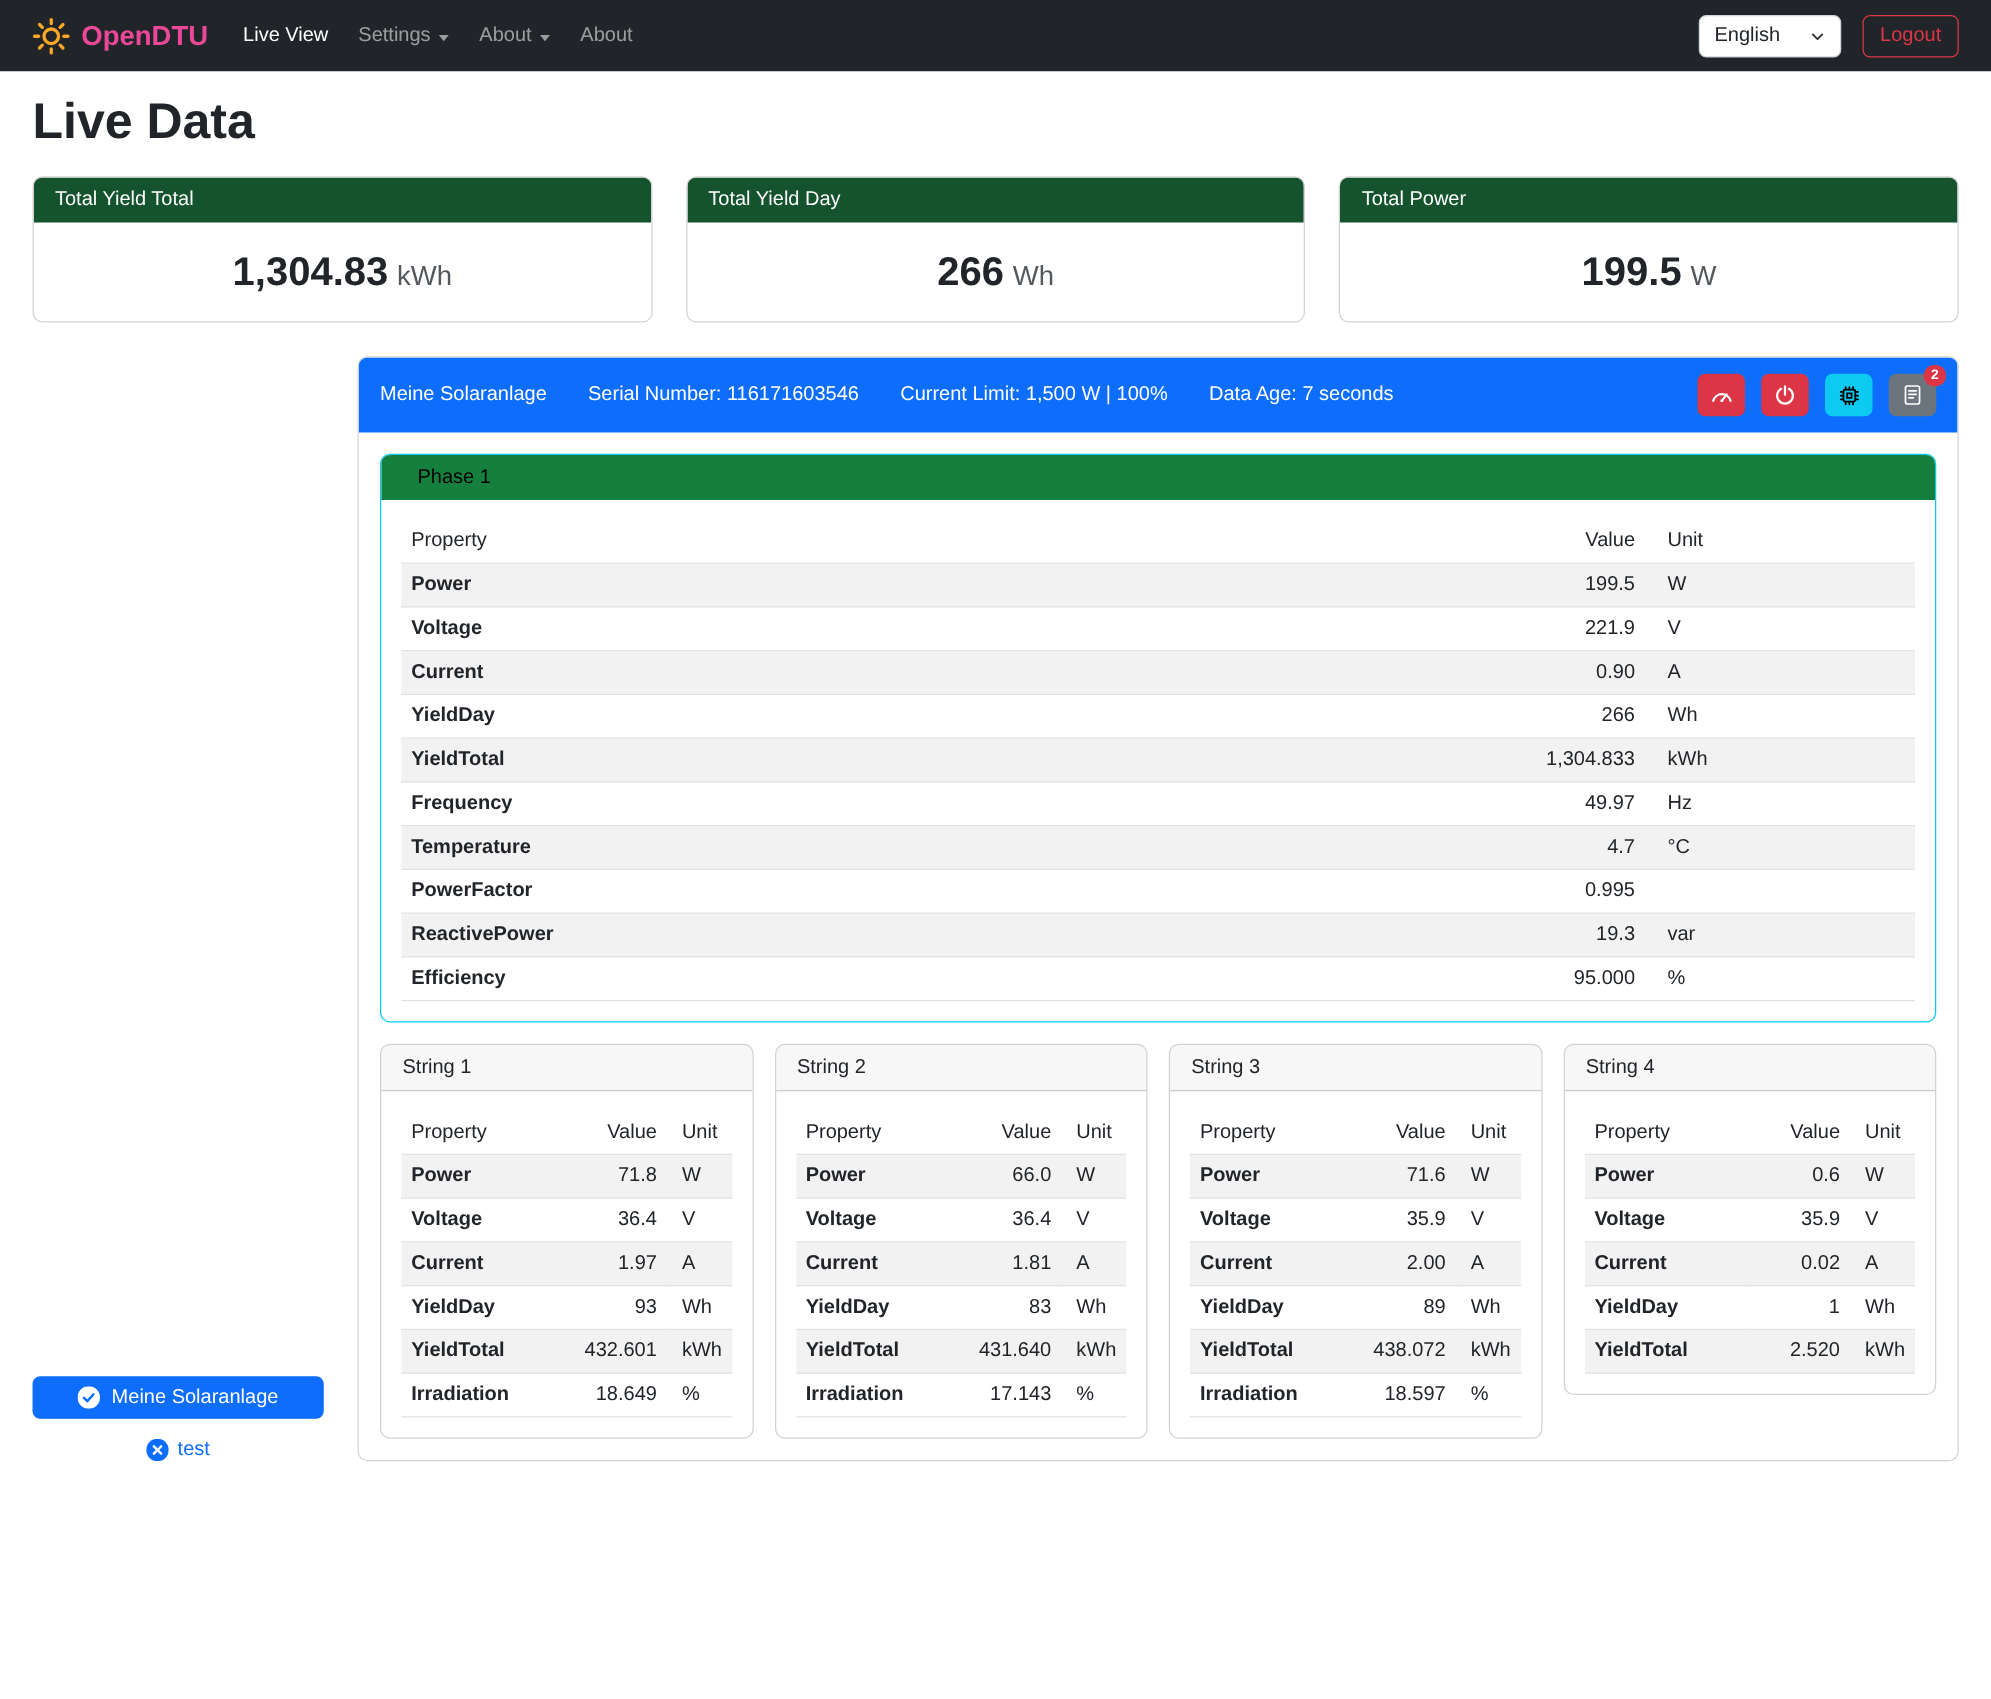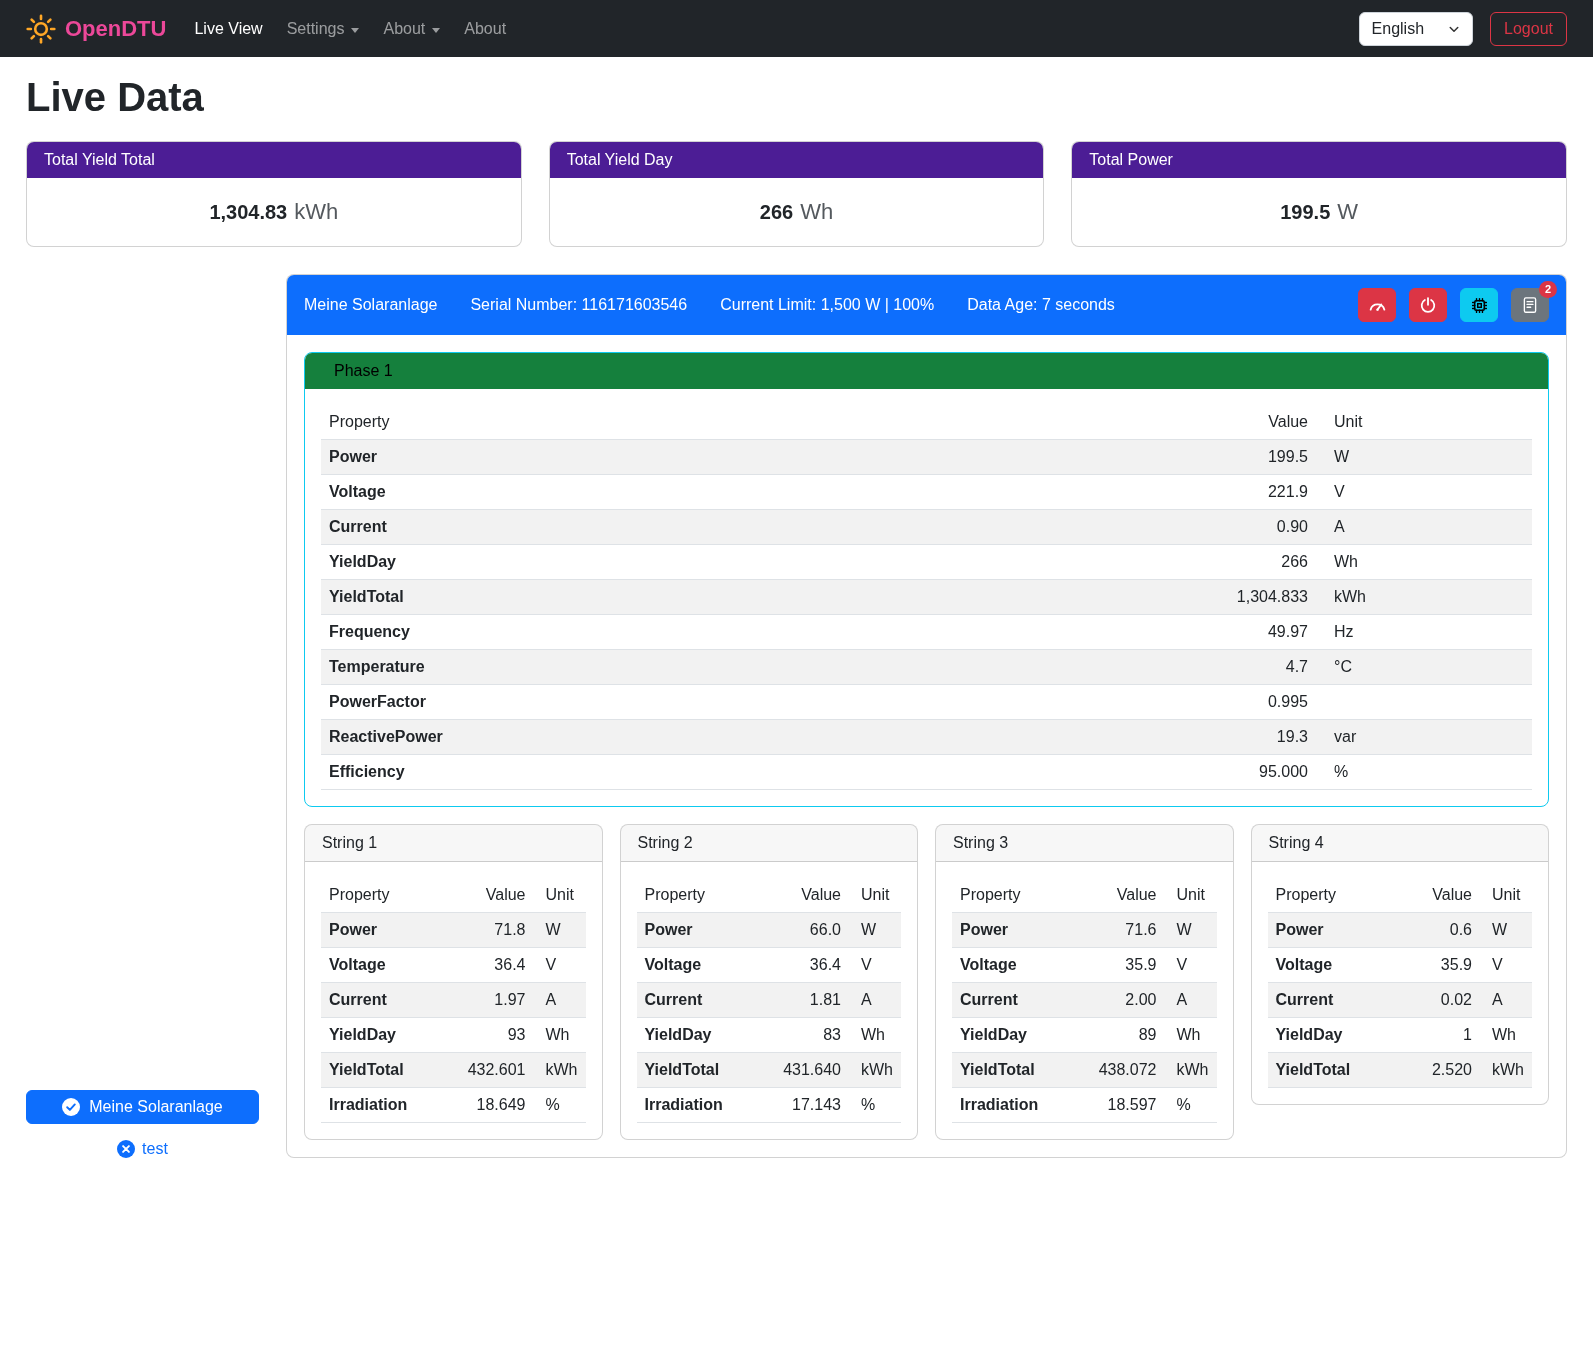--- a/index.html
+++ b/index.html
@@ -18,23 +18,23 @@
   .nav-link.active{color:#fff}
   .caret{width:0;height:0;border-left:4px solid transparent;border-right:4px solid transparent;border-top:5px solid currentColor;display:inline-block;margin-top:3px}
   .nav-right{margin-left:auto;display:flex;align-items:center;gap:17px}
   .lang-select{background:#fff;border:1px solid #ced4da;border-radius:6px;padding:7px 12px;display:flex;align-items:center;gap:24px;color:#212529;cursor:pointer}
   .logout-btn{background:transparent;border:1px solid #dc3545;color:#dc3545;border-radius:6px;padding:7px 13px;font-size:16px;cursor:pointer;font-family:inherit}
   
   .container{padding:0 26px}
   .page-title{font-size:40px;font-weight:600;margin:16px 0 20px;line-height:1.2}
   .cards-row{display:grid;grid-template-columns:repeat(3,1fr);gap:27px;margin-bottom:27px}
   .card{border:1px solid rgba(0,0,0,.175);border-radius:8px;background:#fff;overflow:hidden}
-  .card-header-green{background:#4c1d95;color:#fff;padding:9px 17px}
+  .card-header-green{background:#14532d;color:#fff;padding:9px 17px}
   .summary-body{text-align:center;padding:21px 16px}
-  .summary-value{font-size:20px;font-weight:700}
+  .summary-value{font-size:32px;font-weight:700}
   .summary-unit{font-size:22px;font-weight:400;color:#54595e;margin-left:7px}
   .content-row{display:flex;gap:27px;align-items:flex-end;padding-bottom:30px}
   
   .sidebar{width:233px;flex:none}
   .inverter-btn{width:100%;background:#0d6efd;color:#fff;border:1px solid #0d6efd;border-radius:6px;padding:7px 10px;font-size:16px;display:flex;align-items:center;justify-content:center;gap:9px;cursor:pointer;font-family:inherit}
   .test-item{display:flex;align-items:center;justify-content:center;gap:7px;margin-top:16px;color:#0d6efd;cursor:pointer}
   
   .main-panel{flex:1;min-width:0}
   .panel-card{border:1px solid rgba(0,0,0,.175);border-radius:8px;overflow:hidden;background:#fff}
   .panel-header{background:#0d6efd;color:#fff;padding:13px 17px;display:flex;align-items:center;gap:33px}

